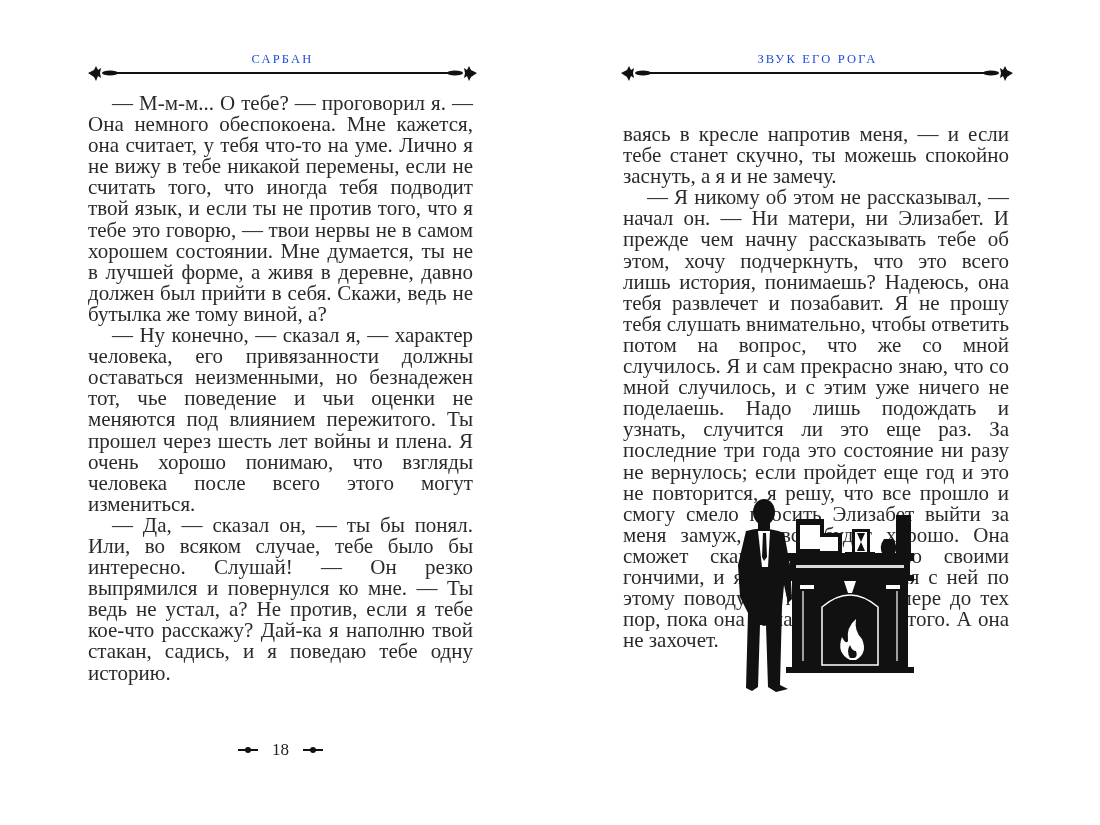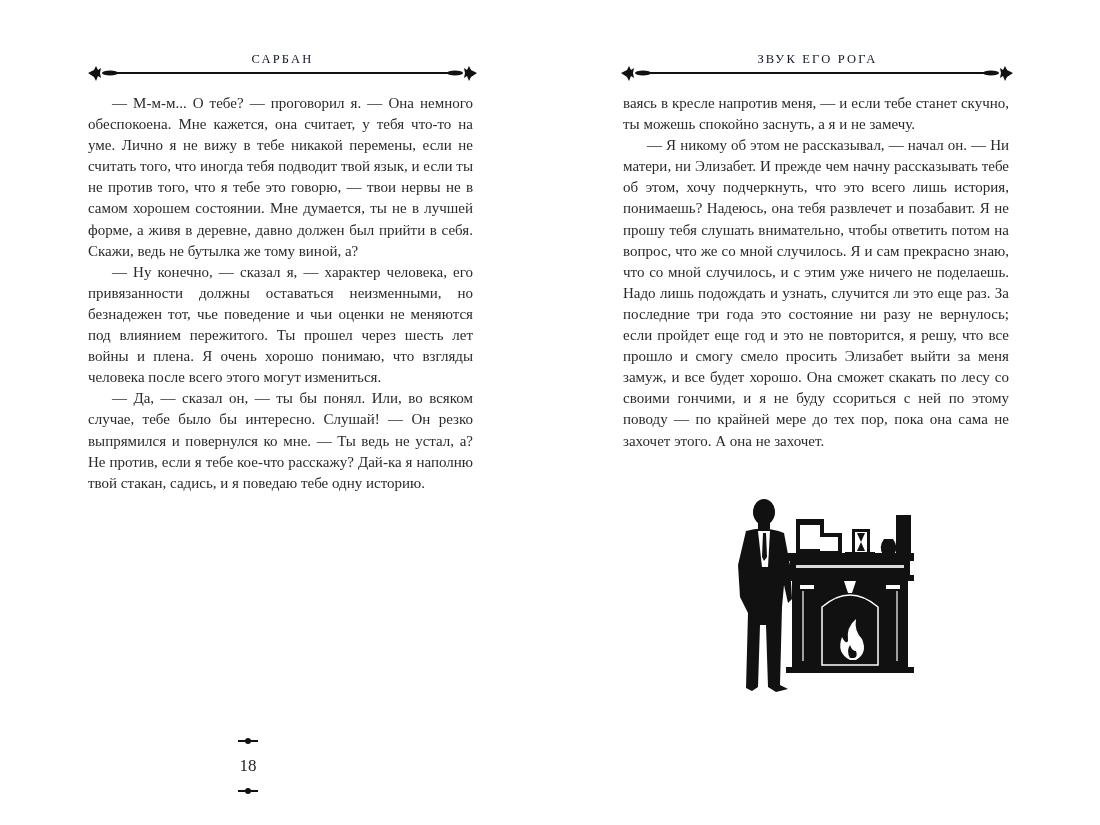--- a/index.html
+++ b/index.html
@@ -1,27 +1,27 @@
 <!DOCTYPE html>
 <html><head>
 <meta charset="utf-8">
 <style>
   html, body { margin:0; padding:0; background:#ffffff; }
   body { width:1100px; height:825px; position:relative; overflow:hidden;
          font-family:"Liberation Serif","DejaVu Serif",serif; color:#2a2a2a; }
   .page { position:absolute; top:0; width:550px; height:825px; }
   .page.left { left:0; }
   .page.right { left:545px; }
-  .running-head { position:absolute; top:52px; font-size:12.5px; letter-spacing:2.2px; color:#0f172a; text-align:center; }
+  .running-head { position:absolute; top:52px; font-size:12.5px; letter-spacing:2.2px; color:#1d4ed8; text-align:center; }
   .rule { position:absolute; top:64px; height:20px; }
   .rule .line { position:absolute; top:8px; left:22px; right:22px; height:2px; background:#111; }
   .rule svg { position:absolute; top:0; }
-  .text { position:absolute; top:93px; width:385px; font-size:15px; line-height:21.1px; text-align:justify; }
+  .text { position:absolute; top:93px; width:385px; font-size:21px; line-height:21.1px; text-align:justify; }
   .text p { margin:0; text-indent:24px; }
-  .text p.noindent { text-indent:0; }
+  .text p.noindent { text-indent:0;margin-top:31px; }
   .folio { position:absolute; top:740px; font-size:17px; color:#222; display:flex; align-items:center; gap:14px; }
   .folio .dash { width:20px; height:2px; background:#111; position:relative; }
   .folio .dash::after { content:""; position:absolute; left:7px; top:-2px; width:6px; height:6px; background:#111; border-radius:50%; }
   .illustration { position:absolute; left:718px; top:495px; width:222px; height:200px; }
 </style>
 </head>
 <body>
 
 <div class="page left">
   <div class="running-head" style="left:90px;width:385px;">САРБАН</div>
@@ -36,21 +36,21 @@
         <path d="M0 9 L6 6 L8 2 L10 6 L13 4 L12 9 L13 14 L10 12 L8 17 L6 13 Z" fill="#111"></path>
         <ellipse cx="22" cy="9" rx="8" ry="2.6" fill="#111"></ellipse>
       </g>
     </svg>
   </div>
   <div class="text" style="left:88px;">
     <p>— М-м-м... О тебе? — проговорил я. — Она немного обеспокоена. Мне кажется, она считает, у тебя что-то на уме. Лично я не вижу в тебе никакой перемены, если не считать того, что иногда тебя подводит твой язык, и если ты не против того, что я тебе это говорю, — твои нервы не в самом хорошем состоянии. Мне думается, ты не в лучшей форме, а живя в деревне, давно должен был прийти в себя. Скажи, ведь не бутылка же тому виной, а?</p>
     <p>— Ну конечно, — сказал я, — характер человека, его привязанности должны оставаться неизменными, но безнадежен тот, чье поведение и чьи оценки не меняются под влиянием пережитого. Ты прошел через шесть лет войны и плена. Я очень хорошо понимаю, что взгляды человека после всего этого могут измениться.</p>
     <p>— Да, — сказал он, — ты бы понял. Или, во всяком случае, тебе было бы интересно. Слушай! — Он резко выпрямился и повернулся ко мне. — Ты ведь не устал, а? Не против, если я тебе кое-что расскажу? Дай-ка я наполню твой стакан, садись, и я поведаю тебе одну историю.</p>
   </div>
-  <div class="folio" style="left:238px;flex-direction:column;">
+  <div class="folio" style="left:238px;">
     <span class="dash"></span>
     <span>18</span>
     <span class="dash"></span>
   </div>
 </div>
 
 <div class="page right">
   <div class="running-head" style="left:78px;width:389px;">ЗВУК ЕГО РОГА</div>
   <div class="rule" style="left:76px;width:392px;">
     <div class="line"></div>

